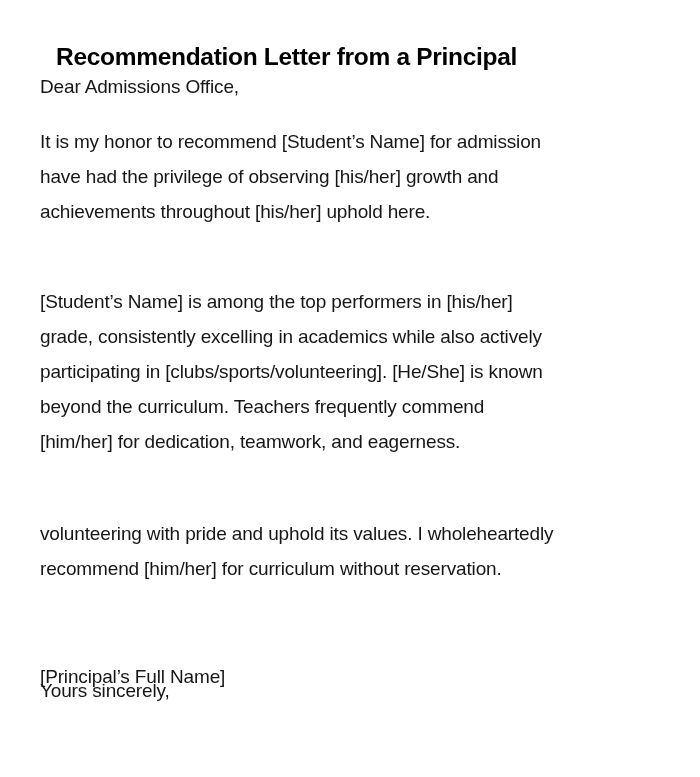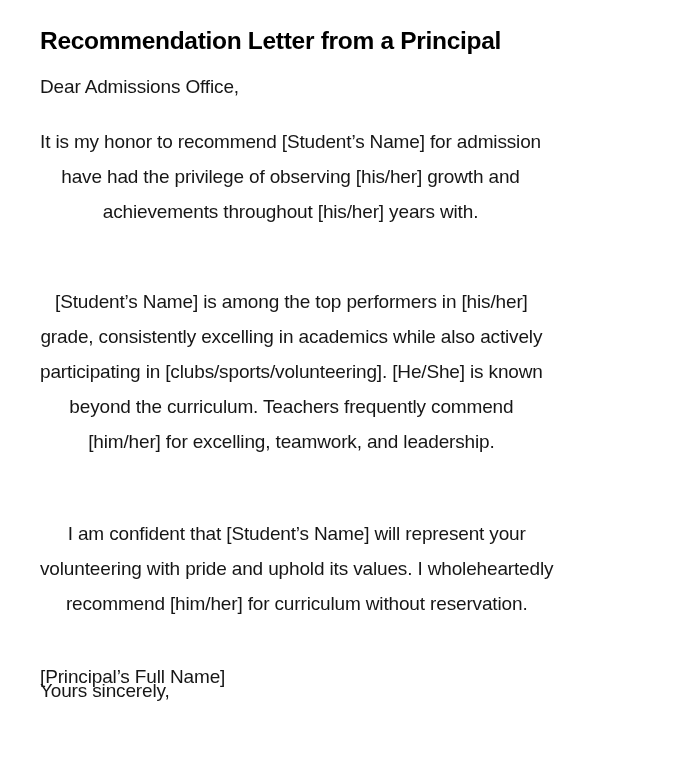--- a/index.html
+++ b/index.html
@@ -18,41 +18,40 @@
     .doc {
       position: absolute;
       left: 40px;
       top: 0;
       width: 620px;
     }
     .title {
       position: absolute;
       top: 26px;
       left: 0;
-      margin: 0;
+      margin: 16px;
       font-size: 24.5px;
       font-weight: bold;
       letter-spacing: -0.3px;
       line-height: 30px;
       white-space: nowrap;
       color: #000000;
     }
     .para {
       position: absolute;
       left: 0;
       margin: 0;
       font-size: 19px;
       line-height: 35px;
       letter-spacing: -0.15px;
       color: #161616;
     }
     .para .line {
       display: block;
       white-space: nowrap;
-      text-align: center;
     }
     #salutation { top: 69px; }
     #p1 { top: 124px; }
     #p2 { top: 284px; }
     #p3 { top: 516px; }
     #closing { top: 673px; }
     #signature { top: 659px; }
   </style>
 </head>
 <body>
@@ -60,33 +59,32 @@
 <div class="doc">
   <h1 class="title">Recommendation Letter from a Principal</h1>
 
   <p class="para" id="salutation">
     <span class="line">Dear Admissions Office,</span>
   </p>
 
   <p class="para" id="p1">
     <span class="line">It is my honor to recommend [Student’s Name] for admission</span>
     <span class="line">have had the privilege of observing [his/her] growth and</span>
-    <span class="line">achievements throughout [his/her] years with.</span>
+    <span class="line">achievements throughout [his/her] uphold here.</span>
   </p>
 
   <p class="para" id="p2">
     <span class="line">[Student’s Name] is among the top performers in [his/her]</span>
     <span class="line">grade, consistently excelling in academics while also actively</span>
     <span class="line">participating in [clubs/sports/volunteering]. [He/She] is known</span>
     <span class="line">beyond the curriculum. Teachers frequently commend</span>
-    <span class="line">[him/her] for excelling, teamwork, and leadership.</span>
+    <span class="line">[him/her] for dedication, teamwork, and eagerness.</span>
   </p>
 
   <p class="para" id="p3">
-    <span class="line">I am confident that [Student’s Name] will represent your</span>
     <span class="line">volunteering with pride and uphold its values. I wholeheartedly</span>
     <span class="line">recommend [him/her] for curriculum without reservation.</span>
   </p>
 
   <p class="para" id="closing">
     <span class="line">Yours sincerely,</span>
   </p>
 
   <p class="para" id="signature">
     <span class="line">[Principal’s Full Name]</span>

